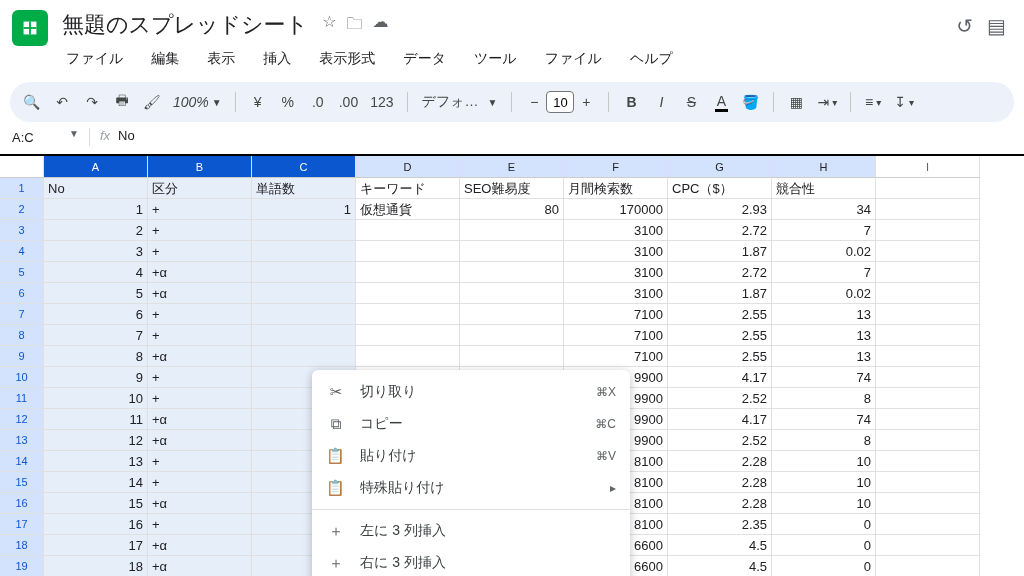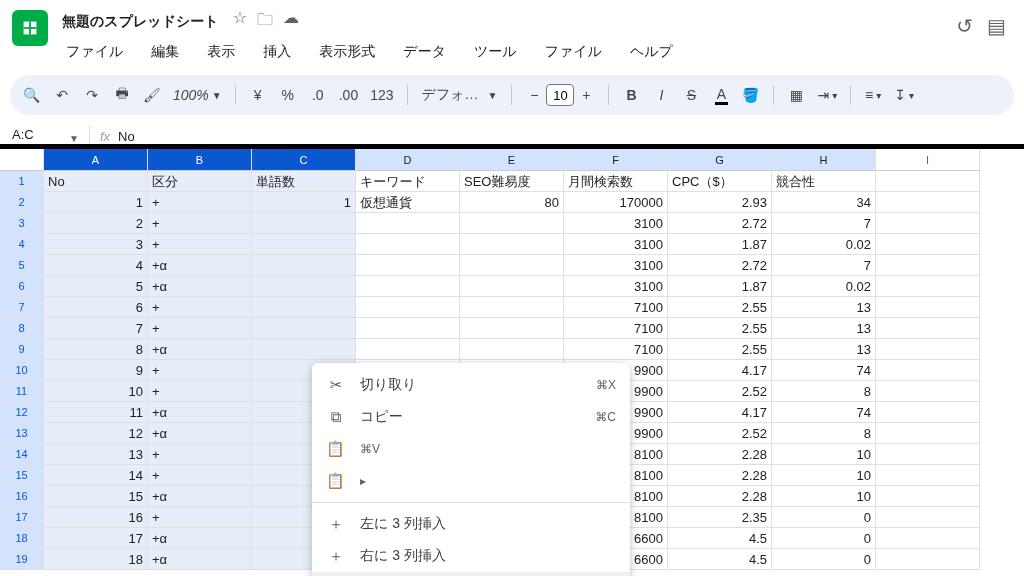--- a/index.html
+++ b/index.html
@@ -3,38 +3,38 @@
 <meta charset="utf-8">
 <style>
   * { box-sizing: border-box; margin: 0; padding: 0; }
   html, body { width: 1024px; height: 576px; font-family: Arial, "Hiragino Sans", sans-serif; font-size: 13px; color: #202124; background: #fff; overflow: hidden; }
   
   .header { display: flex; align-items: flex-start; padding: 8px 12px 4px 12px; gap: 10px; }
   .logo { width: 36px; height: 36px; background: #00ac47; border-radius: 6px; display: flex; align-items: center; justify-content: center; margin-top: 2px; }
   .logo svg { width: 22px; height: 22px; }
   .titlearea { flex: 1; }
   .titlerow { display: flex; align-items: center; gap: 10px; }
-  .doc-title { font-size: 14px; color: #202124; padding: 2px 4px; font-weight: bold; }
+  .doc-title { font-size: 22px; color: #202124; padding: 2px 4px; }
   .title-icons { display: flex; gap: 10px; color: #5f6368; }
   .title-icons span { font-size: 16px; cursor: pointer; }
   .menubar { display: flex; gap: 12px; margin-top: 4px; color: #202124; }
   .menubar span { padding: 4px 8px; font-size: 14px; border-radius: 4px; cursor: pointer; }
   .hdr-right { display: flex; gap: 14px; align-items: center; padding-right: 6px; margin-top: 6px; }
   .hdr-right span { color: #5f6368; font-size: 20px; cursor: pointer; }
   
   .toolbar { display: flex; align-items: center; gap: 6px; padding: 6px 10px; height: 40px; background: #edf2fa; border-radius: 24px; margin: 6px 10px; }
   .tb-btn { display: inline-flex; align-items: center; justify-content: center; min-width: 24px; height: 26px; padding: 0 3px; color: #444746; border-radius: 4px; cursor: pointer; font-size: 14px; }
   .tb-sep { width: 1px; height: 20px; background: #c7c7c7; margin: 0 4px; }
   .zoom-box { display: flex; align-items: center; border: none; font-style: italic; }
   .fontsize-box { display: flex; align-items: center; }
   .fontsize-input { width: 28px; height: 22px; border: 1px solid #747775; border-radius: 4px; text-align: center; font-size: 13px; }
   .font-box { display: flex; align-items: center; gap: 6px; padding: 0 4px; justify-content: flex-end; }
   .caret { font-size: 10px; margin-left: 3px; color: #444; }
   
-  .fxrow { display: flex; align-items: flex-end; height: 28px; border-bottom: 5px solid #000000; padding: 0 6px; }
+  .fxrow { display: flex; align-items: flex-start; height: 28px; border-bottom: 2px solid #000000; padding: 0 6px; }
   .namebox { width: 60px; font-size: 13px; color: #202124; padding: 2px 6px; }
   .fxrow .caret { color: #5f6368; }
   .fxsep { width: 1px; height: 18px; background: #dadce0; margin: 0 10px; }
   .fx-sym { font-style: italic; color: #9aa0a6; font-size: 13px; margin-right: 8px; }
   .fx-val { font-size: 13px; color: #202124; }
   
   .grid { position: relative; user-select: none; }
   .colheaders { display: flex; height: 22px; position: sticky; top:0; }
   .corner { width: 44px; border-right: 1px solid #e0e0e0; border-bottom: 1px solid #ccc; background: #fff; }
   .ch { width: 104px; border-right: 1px solid #e0e0e0; border-bottom: 1px solid #ccc; text-align: center; font-size: 11px; color: #5f6368; line-height: 22px; background: #fff; }
@@ -403,24 +403,26 @@
         <span class="ci-label">切り取り</span>
         <span class="ci-short">⌘X</span>
       </div>
       <div class="ctxitem">
         <span class="ci-icon">⧉</span>
         <span class="ci-label">コピー</span>
         <span class="ci-short">⌘C</span>
       </div>
       <div class="ctxitem">
         <span class="ci-icon">📋</span>
+        <span class="ci-label">貼り付け</span>
         <span class="ci-short">⌘V</span>
       </div>
       <div class="ctxitem">
         <span class="ci-icon">📋</span>
+        <span class="ci-label">特殊貼り付け</span>
         <span class="ci-short">▸</span>
       </div>
       <div class="ctxsep"></div>
       <div class="ctxitem">
         <span class="ci-icon">＋</span>
         <span class="ci-label">左に 3 列挿入</span>
       </div>
       <div class="ctxitem">
         <span class="ci-icon">＋</span>
         <span class="ci-label">右に 3 列挿入</span>

